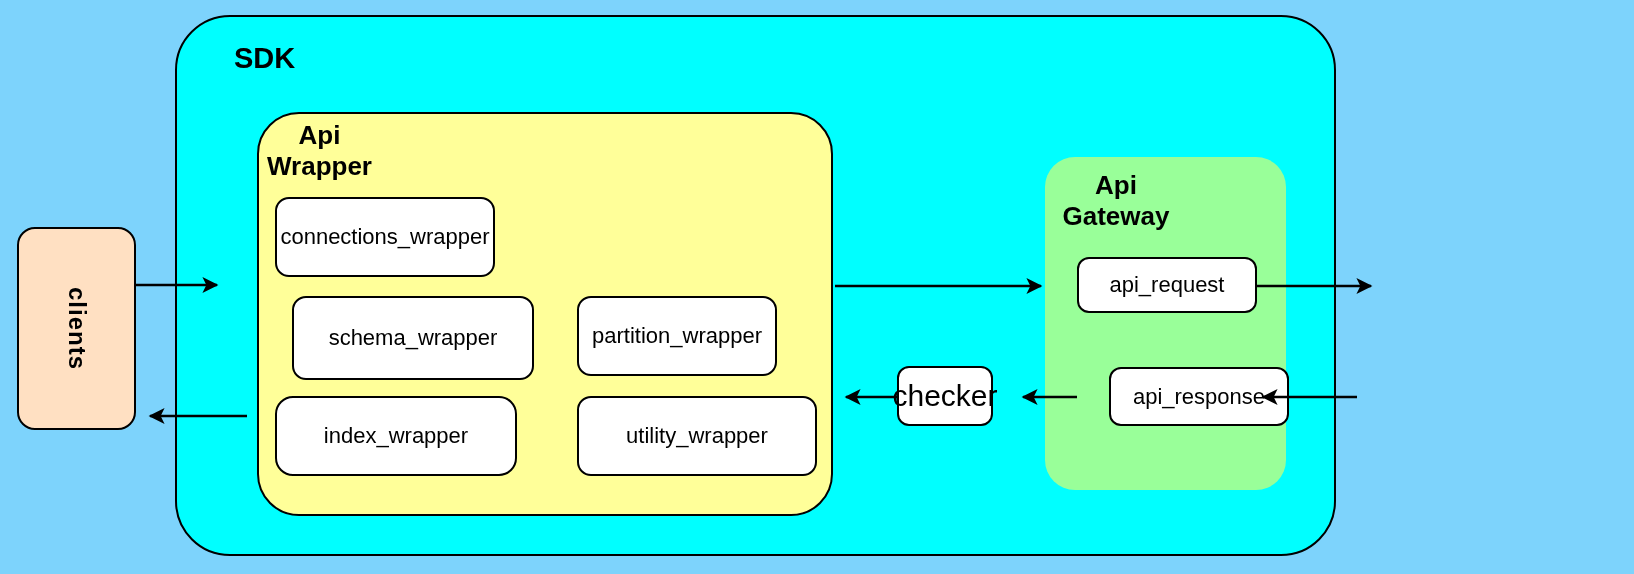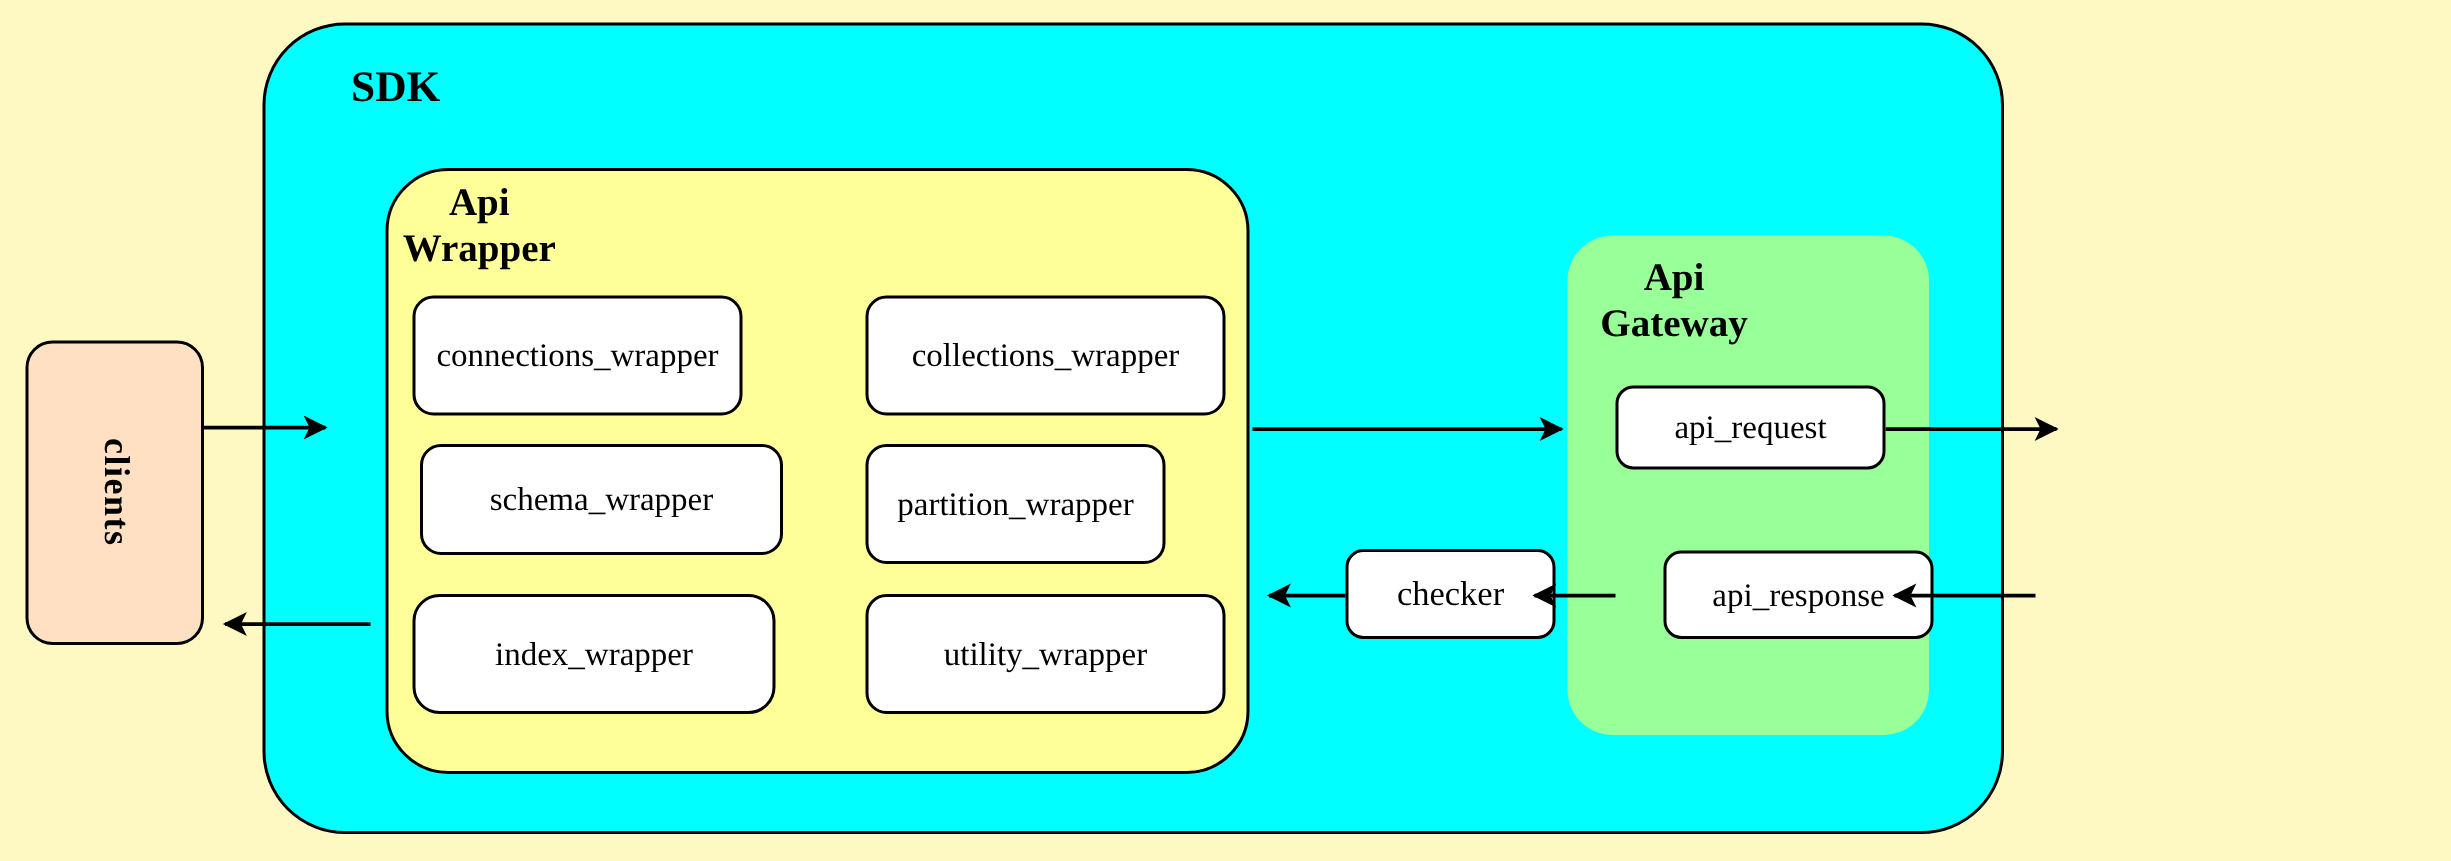--- a/index.html
+++ b/index.html
@@ -1,21 +1,21 @@
 <!DOCTYPE html>
 <html><head>
 <meta charset="utf-8">
 <style>
   html, body { margin: 0; padding: 0; background: #ffffff; }
   .canvas {
     position: relative;
     width: 1634px;
     height: 574px;
-    background: #fef9c3;
-    font-family: Liberation Serif, serif;
+    background: #7dd3fc;
+    font-family: Liberation Sans, sans-serif;
     color: #000;
     overflow: hidden;
   }
   .node {
     position: absolute;
     box-sizing: border-box;
     border: 2px solid #000;
   }
   .leaf {
     display: flex;
@@ -41,29 +41,29 @@
   #clients    { left: 17px;  top: 227px; width: 119px;  height: 203px; border-radius: 18px;
                 display: flex; align-items: center; justify-content: center; }
   #clients-label { writing-mode: vertical-rl; font-weight: bold; font-size: 24px; letter-spacing: 1px; }
   #milvus     { left: 1377px; top: 140px; width: 240px; height: 406px; border-radius: 28px;
                 display: flex; align-items: center; justify-content: center; }
   #milvus-label { font-weight: bold; font-size: 27px; transform: translateY(-27px); }
 
   
   #w-connections { left: 275px; top: 197px; width: 220px; height: 80px; border-radius: 14px; }
   #w-collections { left: 577px; top: 197px; width: 240px; height: 80px; border-radius: 14px; }
-  #w-schema      { left: 280px; top: 296px; width: 242px; height: 74px; border-radius: 14px; justify-content: center; }
+  #w-schema      { left: 292px; top: 296px; width: 242px; height: 84px; border-radius: 14px; justify-content: center; }
   #w-partition   { left: 577px; top: 296px; width: 200px; height: 80px; border-radius: 14px; }
   #w-index       { left: 275px; top: 396px; width: 242px; height: 80px; border-radius: 18px; }
   #w-utility     { left: 577px; top: 396px; width: 240px; height: 80px; border-radius: 14px; }
 
   
   #g-request  { left: 1077px; top: 257px; width: 180px; height: 56px; border-radius: 12px; }
   #g-response { left: 1077px; top: 367px; width: 180px; height: 59px; border-radius: 12px; margin-left: 32px; }
-  #checker    { left: 897px;  top: 366px; width: 140px; height: 60px; border-radius: 12px; font-size: 23px; }
+  #checker    { left: 897px;  top: 366px; width: 96px; height: 60px; border-radius: 12px; font-size: 30px; }
 
   #edges-svg { position: absolute; left: 0; top: 0; width: 1634px; height: 574px; pointer-events: none; }
   #edges-svg line { stroke: #000; stroke-width: 2.5; }
 </style>
 </head>
 <body>
 
 <div class="canvas">
 
   <div class="node" id="sdk" style="background-color: rgb(0, 255, 255);">
@@ -71,23 +71,20 @@
   </div>
 
   <div class="node" id="api-wrapper" style="background-color: rgb(255, 255, 153);"></div>
   <div class="container-title" id="api-wrapper-title">
     <div>Api</div>
     <div>Wrapper</div>
   </div>
 
   <div class="node leaf" id="w-connections" style="background-color: rgb(255, 255, 255);">
     <span>connections_wrapper</span>
-  </div>
-  <div class="node leaf" id="w-collections" style="background-color: rgb(255, 255, 255);">
-    <span>collections_wrapper</span>
   </div>
   <div class="node leaf" id="w-schema" style="background-color: rgb(255, 255, 255);">
     <span>schema_wrapper</span>
   </div>
   <div class="node leaf" id="w-partition" style="background-color: rgb(255, 255, 255);">
     <span>partition_wrapper</span>
   </div>
   <div class="node leaf" id="w-index" style="background-color: rgb(255, 255, 255);">
     <span>index_wrapper</span>
   </div>

